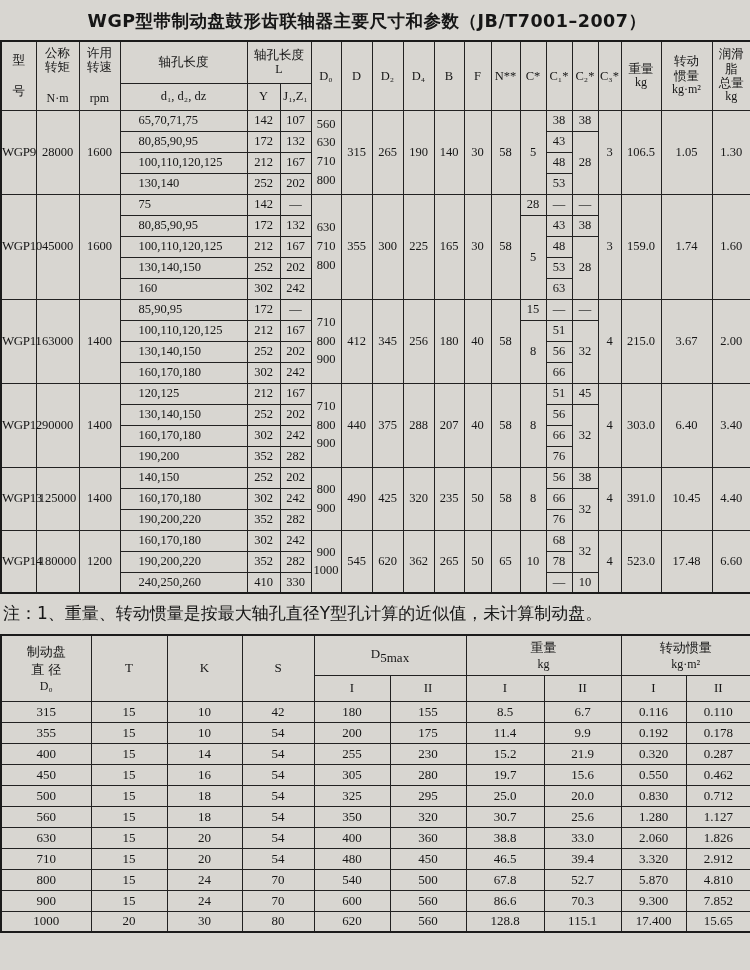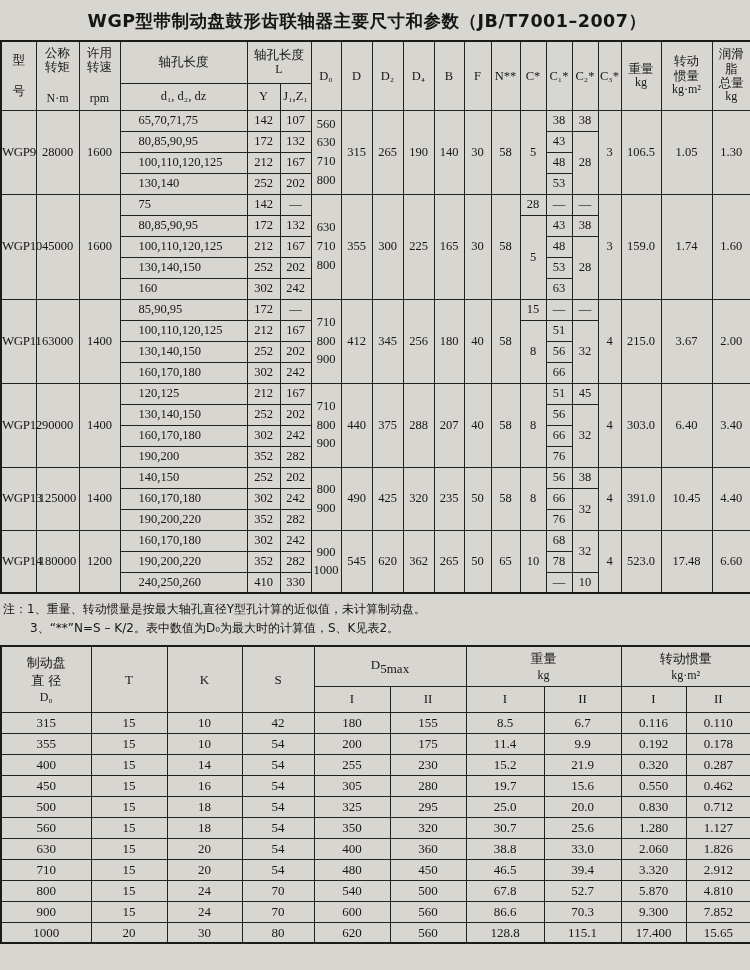--- a/index.html
+++ b/index.html
@@ -37,21 +37,21 @@
   .blk { display: block; }
   .gap { margin-top: 17px; }
   tr.h1 { height: 42px; }
   tr.h2 { height: 27px; }
   tr.dr { height: 21px; }
   td.bore { text-align: left; padding-left: 18px; font-size: 12.5px; }
   td.d0 { white-space: pre-line; line-height: 1.5; font-size: 12.5px; }
   td.model { font-size: 13px; letter-spacing: -0.4px; padding: 0; }
   .notes {
     font-family: "DejaVu Sans", "Liberation Sans", sans-serif;
-    font-size: 12px; line-height: 1.6;
+    font-size: 17px; line-height: 1.6;
     padding: 6px 4px 5px 3px;
   }
   .notes .row2 { padding-left: 27px; }
   tr.t2h1 { height: 40px; }
   tr.t2h2 { height: 26px; }
   .t2 tbody tr { height: 21px; }
   sub { font-size: 13px; }
 </style>
 </head>
 <body>
@@ -392,21 +392,20 @@
     <td>410</td>
     <td>330</td>
     <td>—</td>
     <td>10</td>
   </tr>
   </tbody>
 </table>
 
 <div class="notes">
   <div><span>注：</span><span>1、重量、转动惯量是按最大轴孔直径Y型孔计算的近似值，未计算制动盘。</span></div>
-  <div class="row2">3、“**”N=S – K/2。表中数值为D₀为最大时的计算值，S、K见表2。</div>
 </div>
 
 <table class="t2">
   <colgroup>
     <col style="width:90px">
       <col style="width:76px">
       <col style="width:75px">
       <col style="width:72px">
     <col style="width:76px">
       <col style="width:76px">

